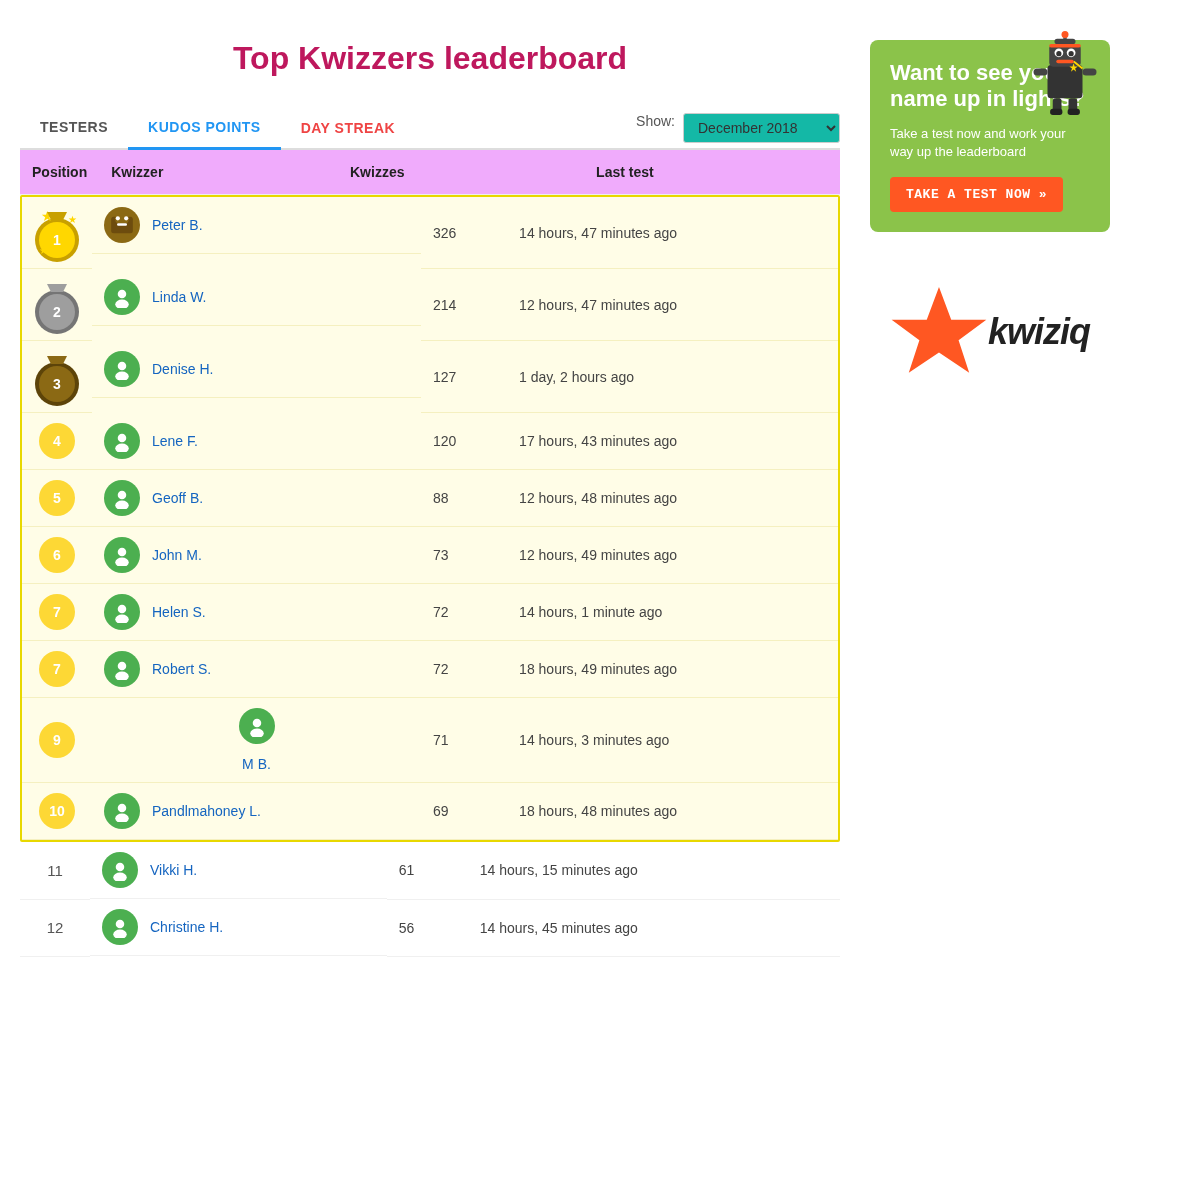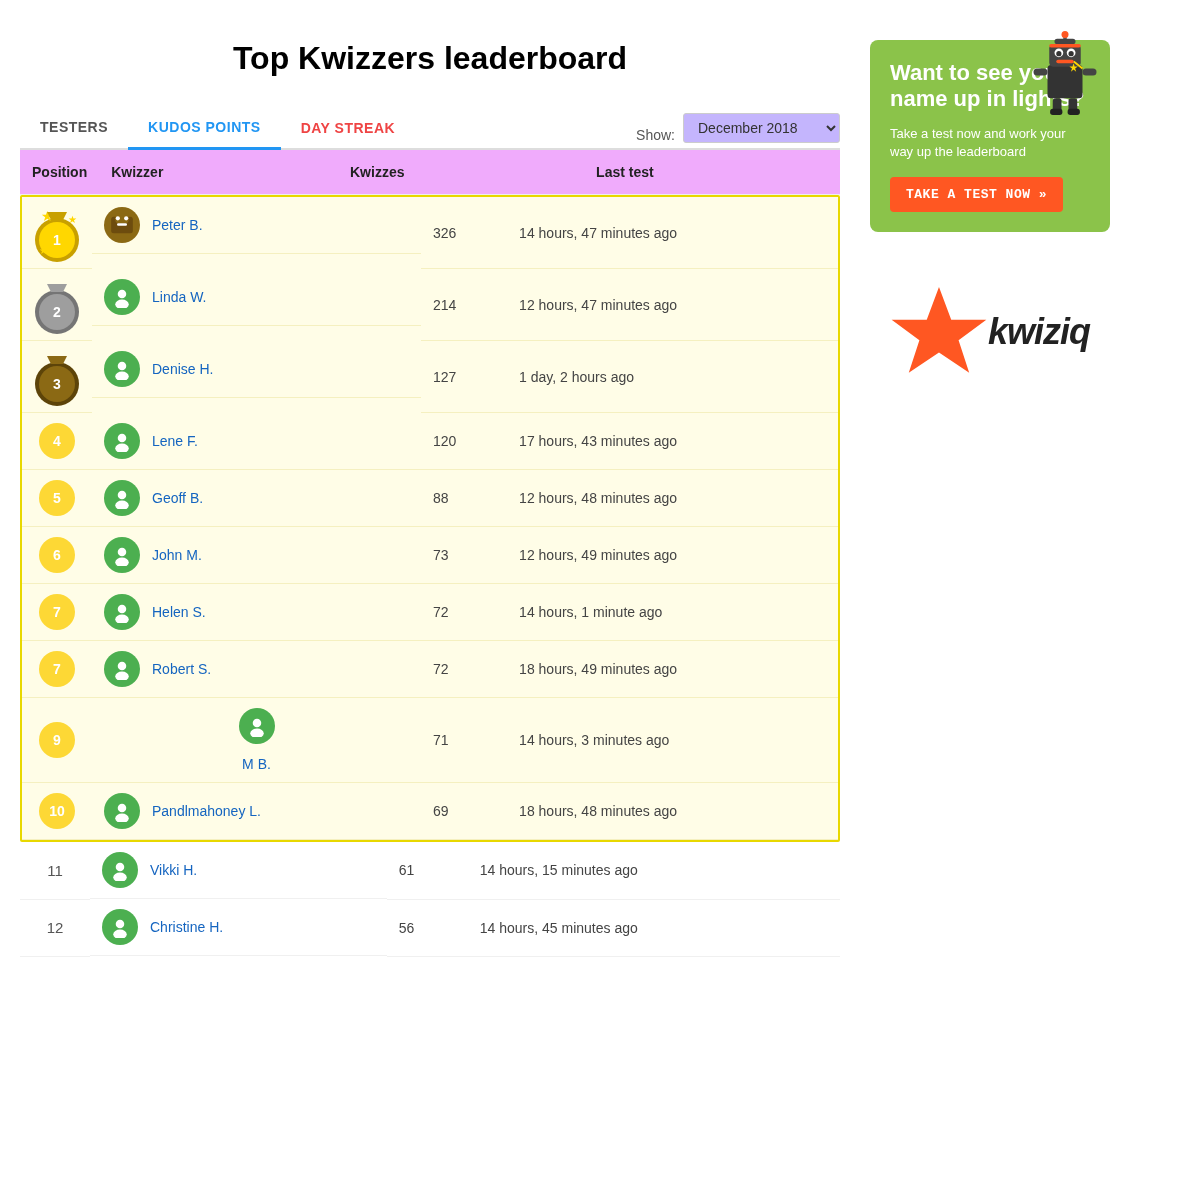--- a/index.html
+++ b/index.html
@@ -24,21 +24,21 @@
 
     .sidebar {
       width: 240px;
       flex-shrink: 0;
     }
 
     h1 {
       text-align: center;
       font-size: 32px;
       font-weight: 700;
-      color: #000000;
+      color: #be185d;
       margin-bottom: 30px;
     }
 
     .tab {
       padding: 12px 20px;
       font-size: 14px;
       font-weight: 700;
       cursor: pointer;
       text-transform: uppercase;
       letter-spacing: 0.5px;
@@ -56,33 +56,33 @@
       margin-bottom: -2px;
     }
 
     .tab-daystreak {
       color: #ef4444;
     }
 
     .show-filter {
       margin-left: auto;
       display: flex;
-      align-items: flex-end;
+      align-items: flex-start;
       gap: 8px;
       font-size: 14px;
       color: #555;
     }
 
     .show-filter select {
       padding: 5px 25px 5px 10px;
       border: 1px solid #ccc;
       border-radius: 3px;
       font-size: 14px;
       color: #333;
-      background: #c4b5fd;
+      background: #14b8a6;
       cursor: pointer;
       appearance: auto;
     }
 
     
     .leaderboard-table {
       width: 100%;
       border-collapse: collapse;
       margin-top: 0;
     }

